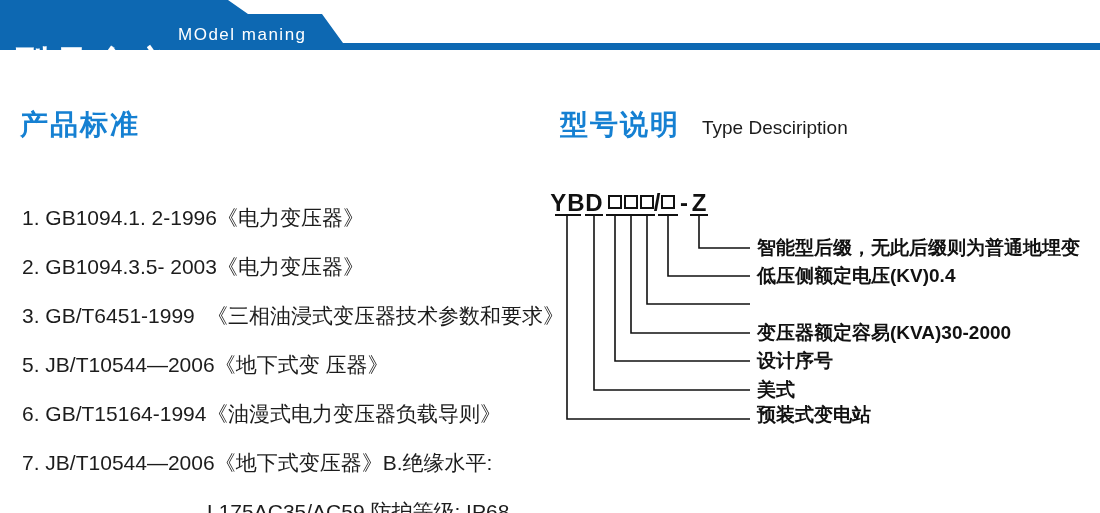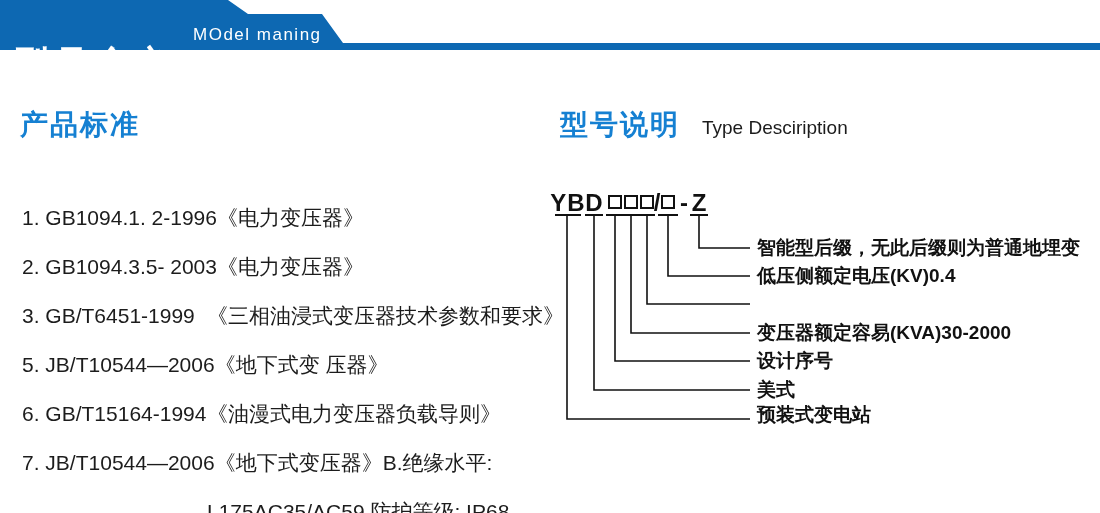--- a/index.html
+++ b/index.html
@@ -9,21 +9,21 @@
   }
   .layer-svg{position:absolute;left:0;top:0;z-index:0;pointer-events:none;}
 
   
   .banner-title{
     position:absolute;left:14px;top:3px;z-index:2;
     font-size:36px;font-weight:bold;color:#ffffff;letter-spacing:4px;line-height:42px;margin-top:40px;
   }
   .banner-sub{
     position:absolute;left:178px;top:25px;z-index:2;
-    font-size:17px;color:#ffffff;letter-spacing:1.5px;line-height:20px;margin-left:15px;
+    font-size:17px;color:#ffffff;letter-spacing:1.5px;line-height:20px;
   }
 
   
   .sec-header{position:absolute;display:flex;align-items:baseline;z-index:2;}
   .sec-header.left{left:20px;top:106px;gap:4px;}
   .sec-header.right{left:560px;top:106px;gap:22px;}
   .sec-title{font-size:28px;font-weight:bold;color:#1580d2;letter-spacing:2px;}
   .sec-title-en{font-size:19px;color:#1c1c1c;}
 
   

